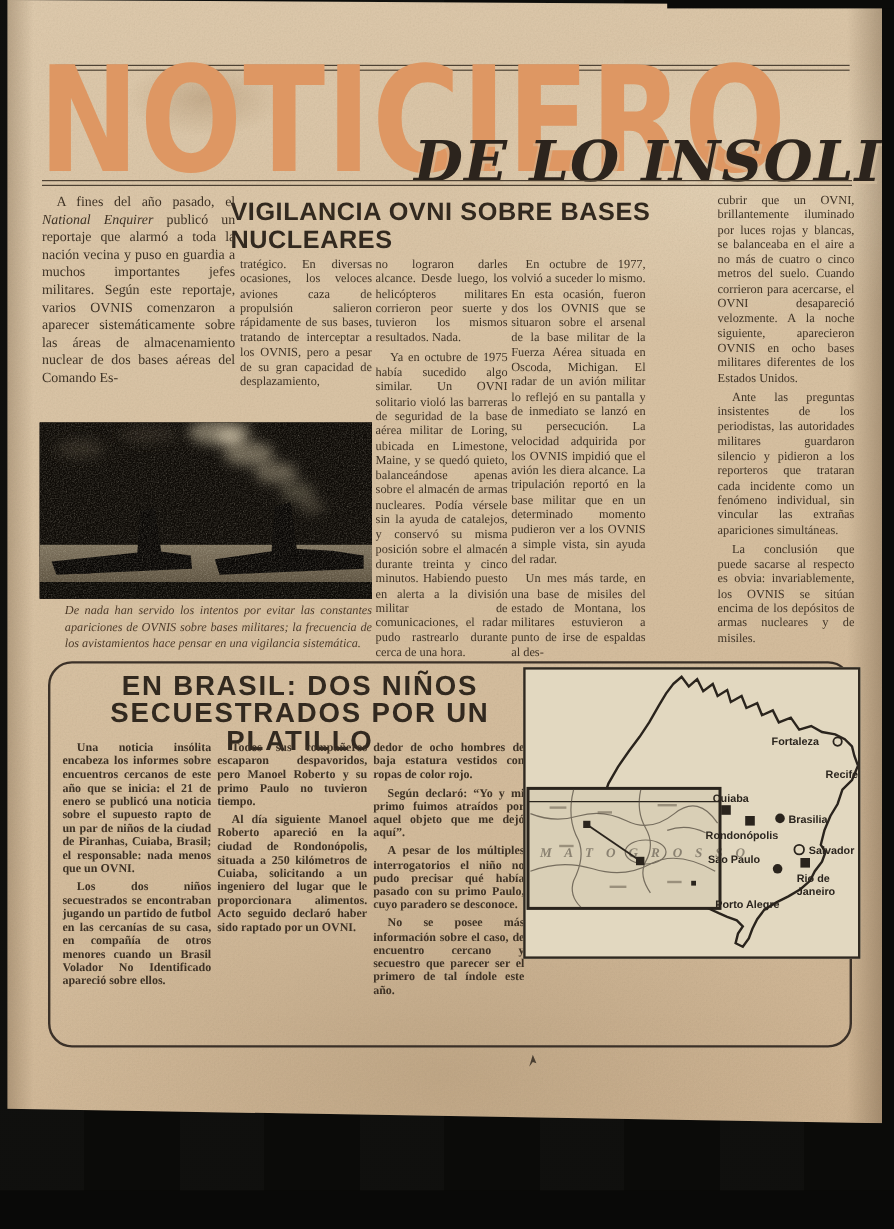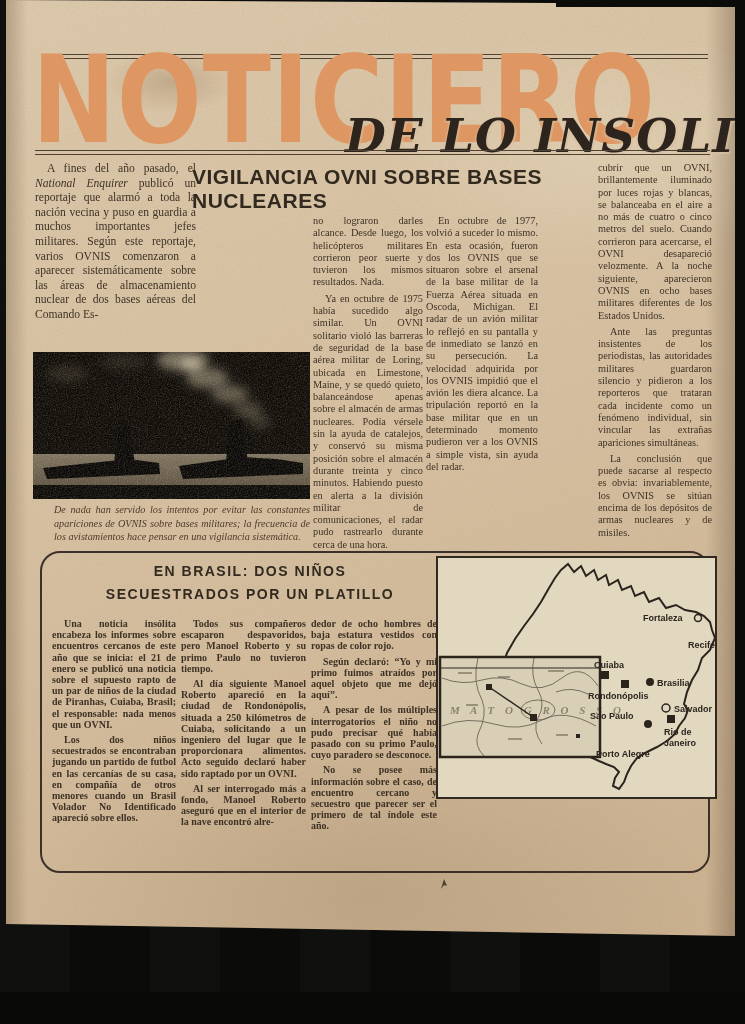--- a/index.html
+++ b/index.html
@@ -21,21 +21,21 @@
   .masthead-title{position:absolute;left:26px;top:40px;font-family:"DejaVu Sans",sans-serif;
     font-weight:bold;font-size:100px;line-height:100px;letter-spacing:1px;color:#de9763;
     transform:scaleY(1.22) scaleX(1.0);transform-origin:top left;white-space:nowrap;}
   .masthead-sub{position:absolute;left:339px;top:108px;font-family:"DejaVu Serif",serif;
     font-weight:bold;font-size:47px;letter-spacing:1px;color:#2c241d;white-space:nowrap;
     text-shadow:2px 2px 0 rgba(214,192,161,.55), -2px 2px 0 rgba(214,192,161,.4);font-style:italic;}
   .headline1{position:absolute;left:186px;top:165px;width:424px;text-align:left;
     font-family:"Liberation Sans",sans-serif;font-weight:bold;font-size:21px;line-height:24px;
     letter-spacing:.5px;color:#32291f;}
   .headline2{position:absolute;left:44px;top:560px;width:400px;text-align:center;
-    font-family:"Liberation Sans",sans-serif;font-weight:bold;font-size:14px;line-height:23px;
+    font-family:"Liberation Sans",sans-serif;font-weight:bold;font-size:23px;line-height:23px;
     letter-spacing:1.5px;color:#32291f;}
   .col{position:absolute;overflow:hidden;text-align:justify;color:#3e3225;}
   .col p{margin:0 0 4px 0;}
   .col p.ind{text-indent:12px;}
   .c-wide{font-size:11.6px;line-height:14.6px;}
   .c-std{font-size:10.3px;line-height:12.3px;}
   .c-box{font-size:10px;line-height:11.2px;font-weight:bold;}
   .photo{position:absolute;left:27px;top:352px;width:277px;height:147px;background:#16120d;}
   .photo-caption{position:absolute;left:48px;top:503px;width:256px;font-style:italic;
     font-size:10.2px;line-height:13.5px;color:#4c3a29;text-align:justify;}
@@ -71,28 +71,32 @@
 
     <div class="headline1">
       <div>VIGILANCIA OVNI SOBRE BASES</div>
       <div>NUCLEARES</div>
     </div>
 
     <div class="col c-wide" style="left:29px;top:162px;width:161px;height:190px;">
       <p class="ind"><span>A fines del año pasado, el </span><i>National Enquirer</i><span> publicó un reportaje que alarmó a toda la nación vecina y puso en guardia a muchos importantes jefes militares. Según este reportaje, varios OVNIS comenzaron a aparecer sistemáticamente sobre las áreas de almacenamiento nuclear de dos bases aéreas del Comando Es-</span></p>
     </div>
 
+    <div class="col c-std" style="left:194px;top:215px;width:110px;height:136px;">
+      <p>tratégico. En diversas ocasiones, los veloces aviones caza de propulsión salieron rápidamente de sus bases, tratando de interceptar a los OVNIS, pero a pesar de su gran capacidad de desplazamiento,</p>
+    </div>
 
     <div class="col c-std" style="left:307px;top:215px;width:110px;height:334px;">
       <p>no lograron darles alcance. Desde luego, los helicópteros militares corrieron peor suerte y tuvieron los mismos resultados. Nada.</p>
       <p class="ind">Ya en octubre de 1975 había sucedido algo similar. Un OVNI solitario violó las barreras de seguridad de la base aérea militar de Loring, ubicada en Limestone, Maine, y se quedó quieto, balanceándose apenas sobre el almacén de armas nucleares. Podía vérsele sin la ayuda de catalejos, y conservó su misma posición sobre el almacén durante treinta y cinco minutos. Habiendo puesto en alerta a la división militar de comunicaciones, el radar pudo rastrearlo durante cerca de una hora.</p>
     </div>
 
     <div class="col c-std" style="left:420px;top:215px;width:112px;height:334px;">
       <p class="ind">En octubre de 1977, volvió a suceder lo mismo. En esta ocasión, fueron dos los OVNIS que se situaron sobre el arsenal de la base militar de la Fuerza Aérea situada en Oscoda, Michigan. El radar de un avión militar lo reflejó en su pantalla y de inmediato se lanzó en su persecución. La velocidad adquirida por los OVNIS impidió que el avión les diera alcance. La tripulación reportó en la base militar que en un determinado momento pudieron ver a los OVNIS a simple vista, sin ayuda del radar.</p>
+      <p class="ind">Un mes más tarde, en una base de misiles del estado de Montana, los militares estuvieron a punto de irse de espaldas al des-</p>
     </div>
 
     <div class="col c-std" style="left:592px;top:162px;width:114px;height:388px;">
       <p>cubrir que un OVNI, brillantemente iluminado por luces rojas y blancas, se balanceaba en el aire a no más de cuatro o cinco metros del suelo. Cuando corrieron para acercarse, el OVNI desapareció velozmente. A la noche siguiente, aparecieron OVNIS en ocho bases militares diferentes de los Estados Unidos.</p>
       <p class="ind">Ante las preguntas insistentes de los periodistas, las autoridades militares guardaron silencio y pidieron a los reporteros que trataran cada incidente como un fenómeno individual, sin vincular las extrañas apariciones simultáneas.</p>
       <p class="ind">La conclusión que puede sacarse al respecto es obvia: invariablemente, los OVNIS se sitúan encima de los depósitos de armas nucleares y de misiles.</p>
     </div>
 
     <div class="photo">
       <svg width="277" height="147">
@@ -149,21 +153,20 @@
     </div>
 
     <div class="col c-box" style="left:46px;top:618px;width:124px;height:248px;">
       <p class="ind">Una noticia insólita encabeza los informes sobre encuentros cercanos de este año que se inicia: el 21 de enero se publicó una noticia sobre el supuesto rapto de un par de niños de la ciudad de Piranhas, Cuiaba, Brasil; el responsable: nada menos que un OVNI.</p>
       <p class="ind">Los dos niños secuestrados se encontraban jugando un partido de futbol en las cercanías de su casa, en compañía de otros menores cuando un Brasil Volador No Identificado apareció sobre ellos.</p>
     </div>
 
     <div class="col c-box" style="left:175px;top:618px;width:125px;height:248px;">
       <p class="ind">Todos sus compañeros escaparon despavoridos, pero Manoel Roberto y su primo Paulo no tuvieron tiempo.</p>
       <p class="ind">Al día siguiente Manoel Roberto apareció en la ciudad de Rondonópolis, situada a 250 kilómetros de Cuiaba, solicitando a un ingeniero del lugar que le proporcionara alimentos. Acto seguido declaró haber sido raptado por un OVNI.</p>
-      <p class="ind">Al ser interrogado más a fondo, Manoel Roberto aseguró que en el interior de la nave encontró alre-</p>
     </div>
 
     <div class="col c-box" style="left:305px;top:618px;width:126px;height:248px;">
       <p>dedor de ocho hombres de baja estatura vestidos con ropas de color rojo.</p>
       <p class="ind">Según declaró: “Yo y mi primo fuimos atraídos por aquel objeto que me dejó aquí”.</p>
       <p class="ind">A pesar de los múltiples interrogatorios el niño no pudo precisar qué había pasado con su primo Paulo, cuyo paradero se desconoce.</p>
       <p class="ind">No se posee más información sobre el caso, de encuentro cercano y secuestro que parecer ser el primero de tal índole este año.</p>
     </div>
 
     <div class="map">

